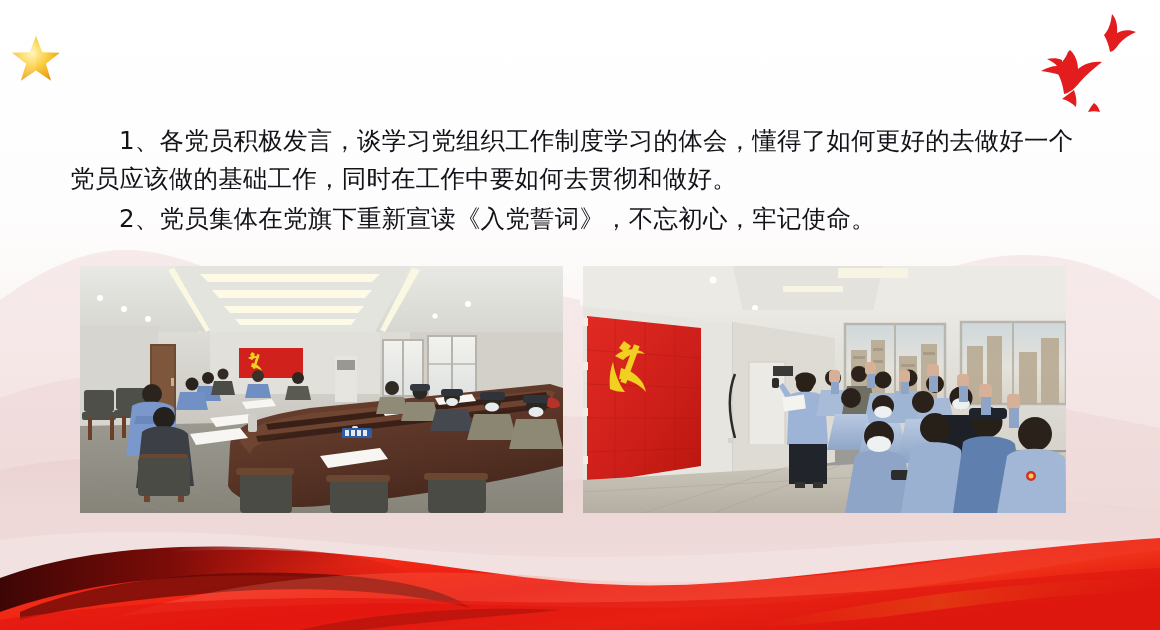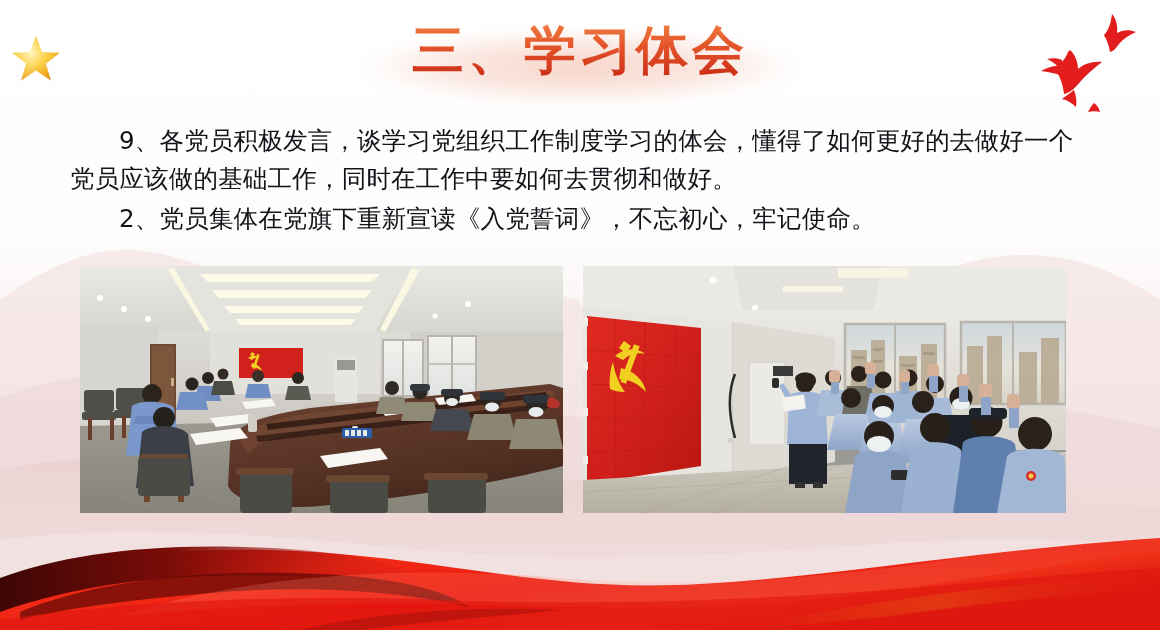--- a/index.html
+++ b/index.html
@@ -178,26 +178,22 @@
       <g fill="#e31d1d">
         <path d="M100,12 C104,16 106,24 105,31 C110,28 117,27 124,30 C117,33 111,37 107,42 C104,46 102,49 98,50 C97,44 95,38 92,33 C95,30 98,24 99,18 Z"></path>
         <path d="M58,48 C63,52 66,60 66,67 C72,62 80,59 90,60 C82,66 74,73 68,80 C63,86 58,91 52,92 C51,83 48,74 43,67 C48,63 54,56 56,50 Z"></path>
         <path d="M50,58 C46,56 40,56 35,57 C39,59 43,61 45,64 C40,64 34,66 29,69 C36,70 43,71 48,73 C50,68 50,63 50,58 Z"></path>
         <path d="M62,88 C64,93 65,99 64,105 C60,101 55,98 50,97 C54,94 58,91 62,88 Z"></path>
         <path d="M82,101 C85,103 87,106 88,110 C84,109 80,109 76,110 C78,106 80,103 82,101 Z"></path>
       </g>
     </svg>
   </div>
 
-  <div class="title-wrap">
-    <div class="title-glow"></div>
-    <span class="title-text">三、学习体会</span>
-  </div>
-
-  <div class="body-text para-1">9、各党员积极发言，谈学习党组织工作制度学习的体会，懂得了如何更好的去做好一个党员应该做的基础工作，同时在工作中要如何去贯彻和做好。</div>
+
+  <div class="body-text para-1">1、各党员积极发言，谈学习党组织工作制度学习的体会，懂得了如何更好的去做好一个党员应该做的基础工作，同时在工作中要如何去贯彻和做好。</div>
   <div class="body-text para-2">2、党员集体在党旗下重新宣读《入党誓词》，不忘初心，牢记使命。</div>
 
   <div class="photo photo-left">
     <svg viewBox="0 0 483 247" preserveAspectRatio="none">
       <defs>
         <linearGradient id="ceilL" x1="0" y1="0" x2="0" y2="1">
           <stop offset="0%" stop-color="#e8e8e4"></stop>
             <stop offset="100%" stop-color="#d4d4ce"></stop>
         </linearGradient>
         <linearGradient id="wallL" x1="0" y1="0" x2="0" y2="1">

